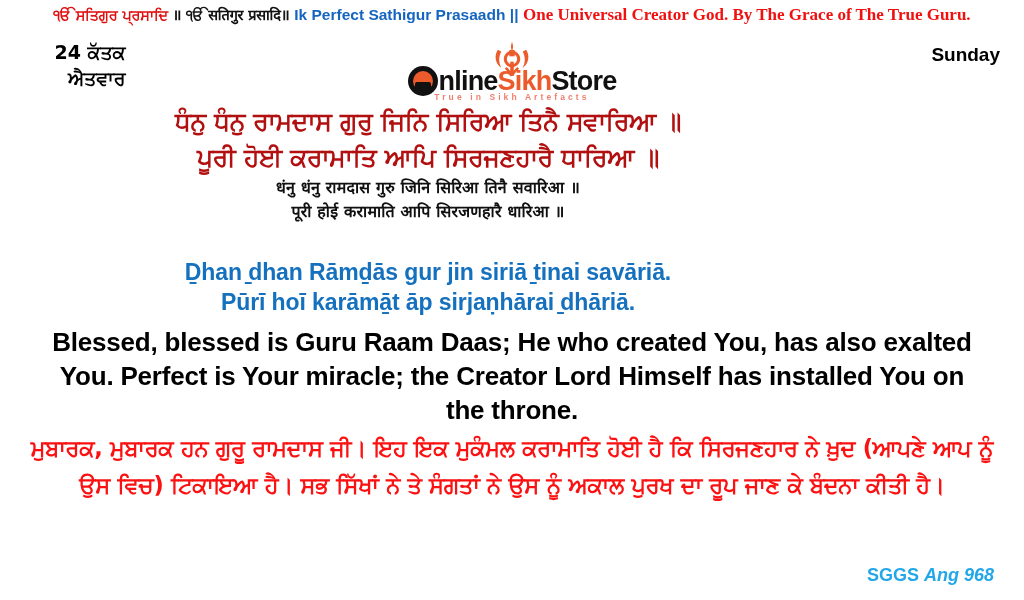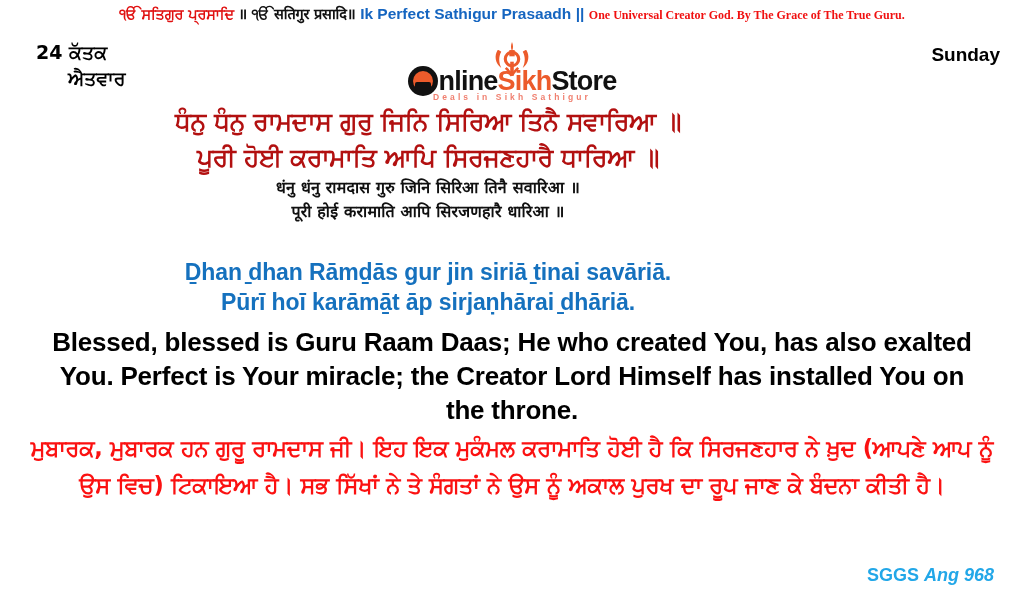--- a/index.html
+++ b/index.html
@@ -42,30 +42,30 @@
   .mool-translit {
     color: #1565C0;
     font-family: "Liberation Sans", sans-serif;
     font-weight: bold;
     font-size: 15.5px;
   }
   .mool-english {
     color: #F01010;
     font-family: "Liberation Serif", serif;
     font-weight: bold;
-    font-size: 12px;
+    font-size: 17px;
   }
   .sep-dark { color:#111; font-weight:bold; font-size:15px; }
 
   
   .date-left {
     position: absolute;
     top: 40px;
     left: 36px;
-    text-align: left;
+    text-align: right;
     color: #000;
     font-weight: bold;
     line-height: 1.35;
   }
   .date-left .l1 { font-size: 19px; font-family: "DejaVu Sans", sans-serif; }
   .date-left .l2 { font-size: 19px; font-family: "DejaVu Sans", sans-serif; margin-left: 32px; }
 
   .date-right {
     position: absolute;
     top: 42px;
@@ -258,21 +258,21 @@
       <path d="M34 60 C40 66 44 70 46 74 L54 74 C56 70 60 66 66 60 L62 56 C56 62 52 66 50 70 C48 66 44 62 38 56 Z"></path>
     </g>
   </svg>
 
   <div class="logo-row">
     <span class="o-mark"></span>
     <span class="logo-text lt-dark">nline</span>
     <span class="logo-text lt-orange">Sikh</span>
     <span class="logo-text lt-dark">Store</span>
   </div>
-  <div class="logo-tag">Deals in Sikh Sathigur</div>
+  <div class="logo-tag">True in Sikh Artefacts</div>
 </div>
 
 <div class="block gurmukhi-verse">
   <div>ਧੰਨੁ ਧੰਨੁ ਰਾਮਦਾਸ ਗੁਰੁ ਜਿਨਿ ਸਿਰਿਆ ਤਿਨੈ ਸਵਾਰਿਆ ॥</div>
   <div>ਪੂਰੀ ਹੋਈ ਕਰਾਮਾਤਿ ਆਪਿ ਸਿਰਜਣਹਾਰੈ ਧਾਰਿਆ ॥</div>
 </div>
 
 <div class="block devanagari-verse">
   <div>धंनु धंनु रामदास गुरु जिनि सिरिआ तिनै सवारिआ ॥</div>
   <div>पूरी होई करामाति आपि सिरजणहारै धारिआ ॥</div>

